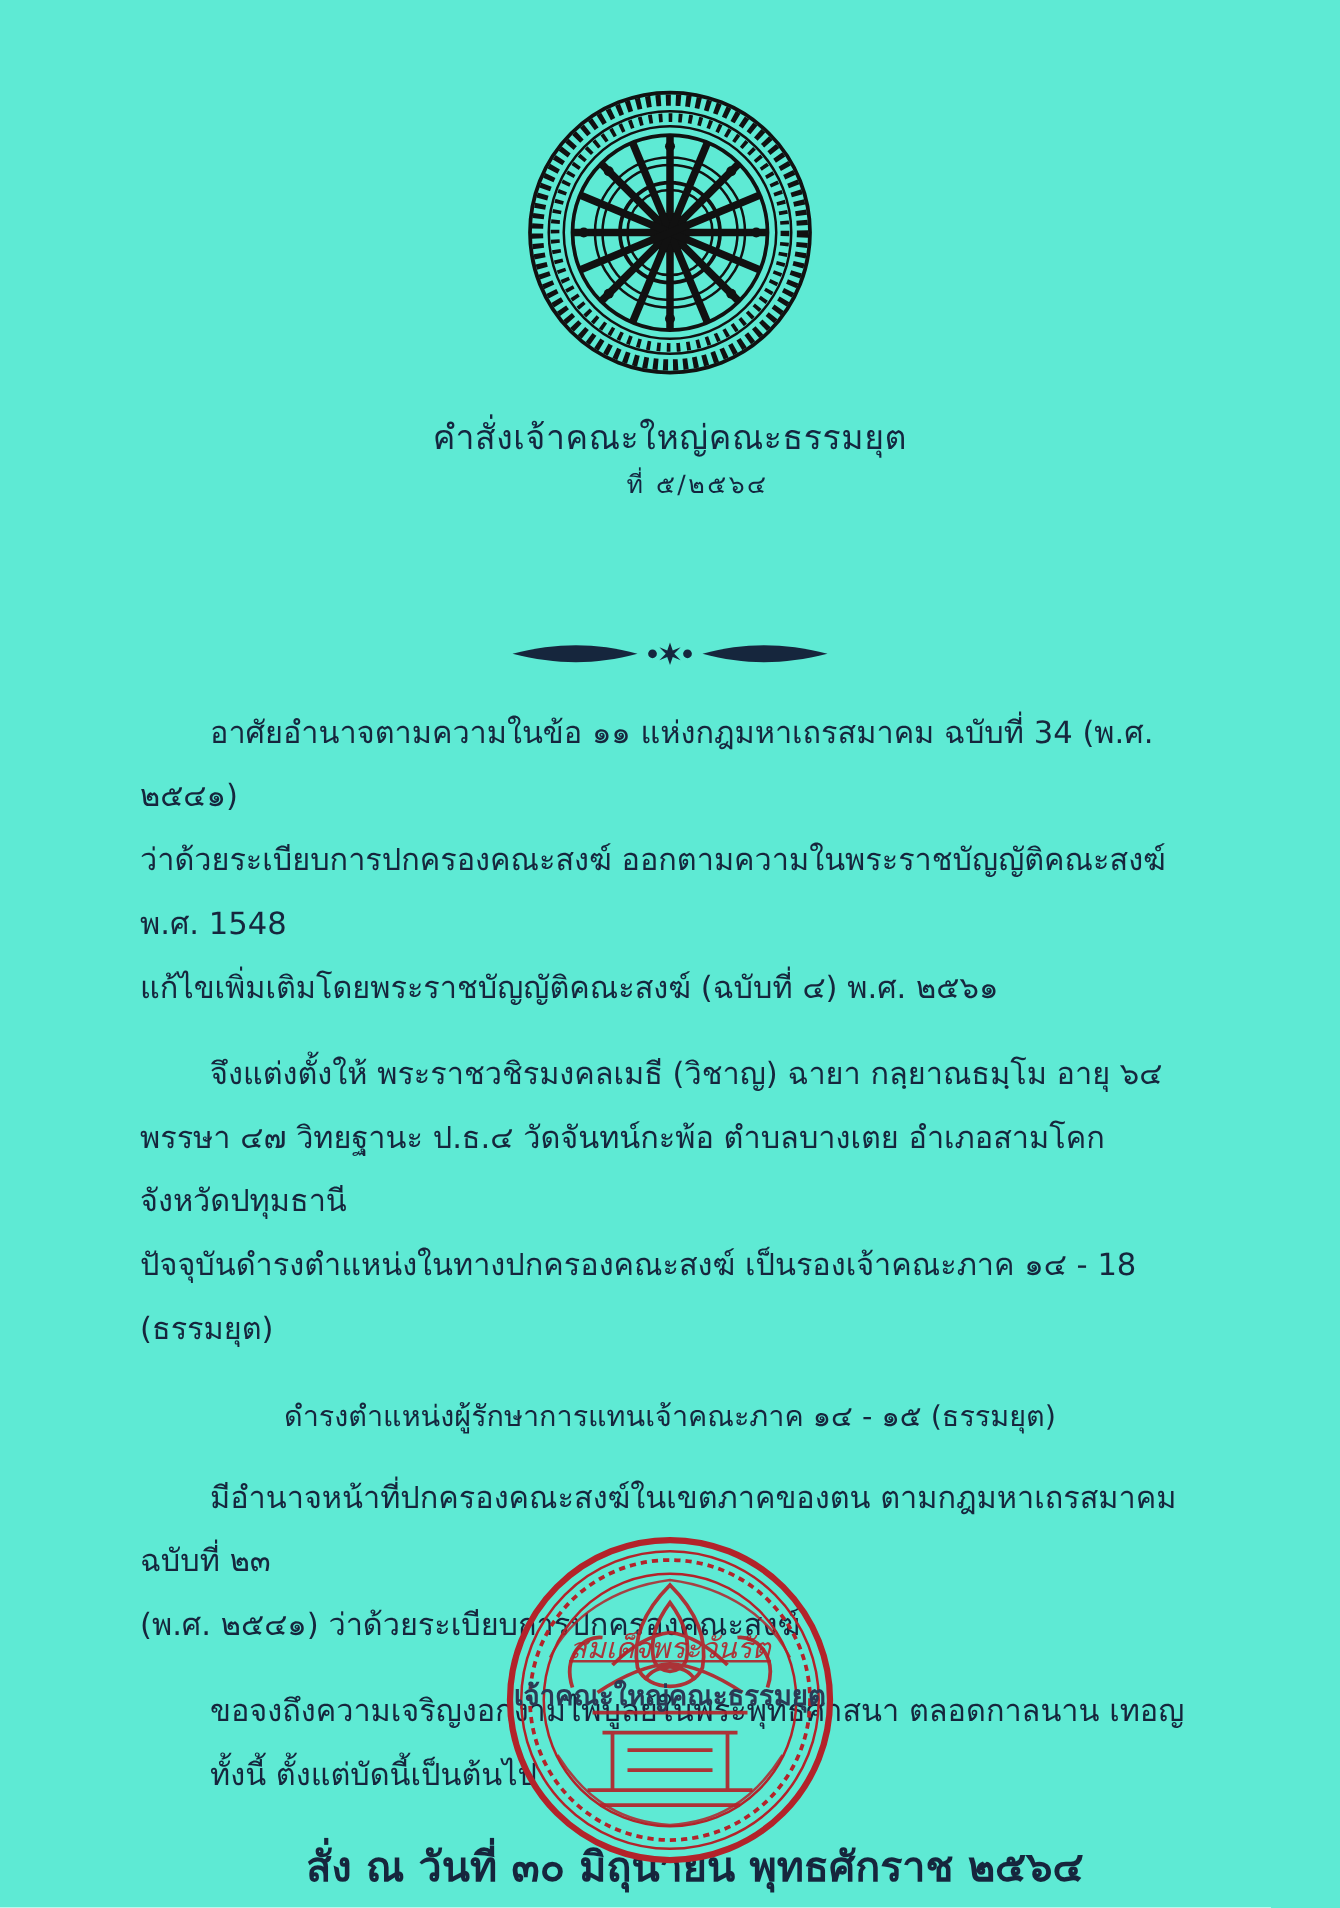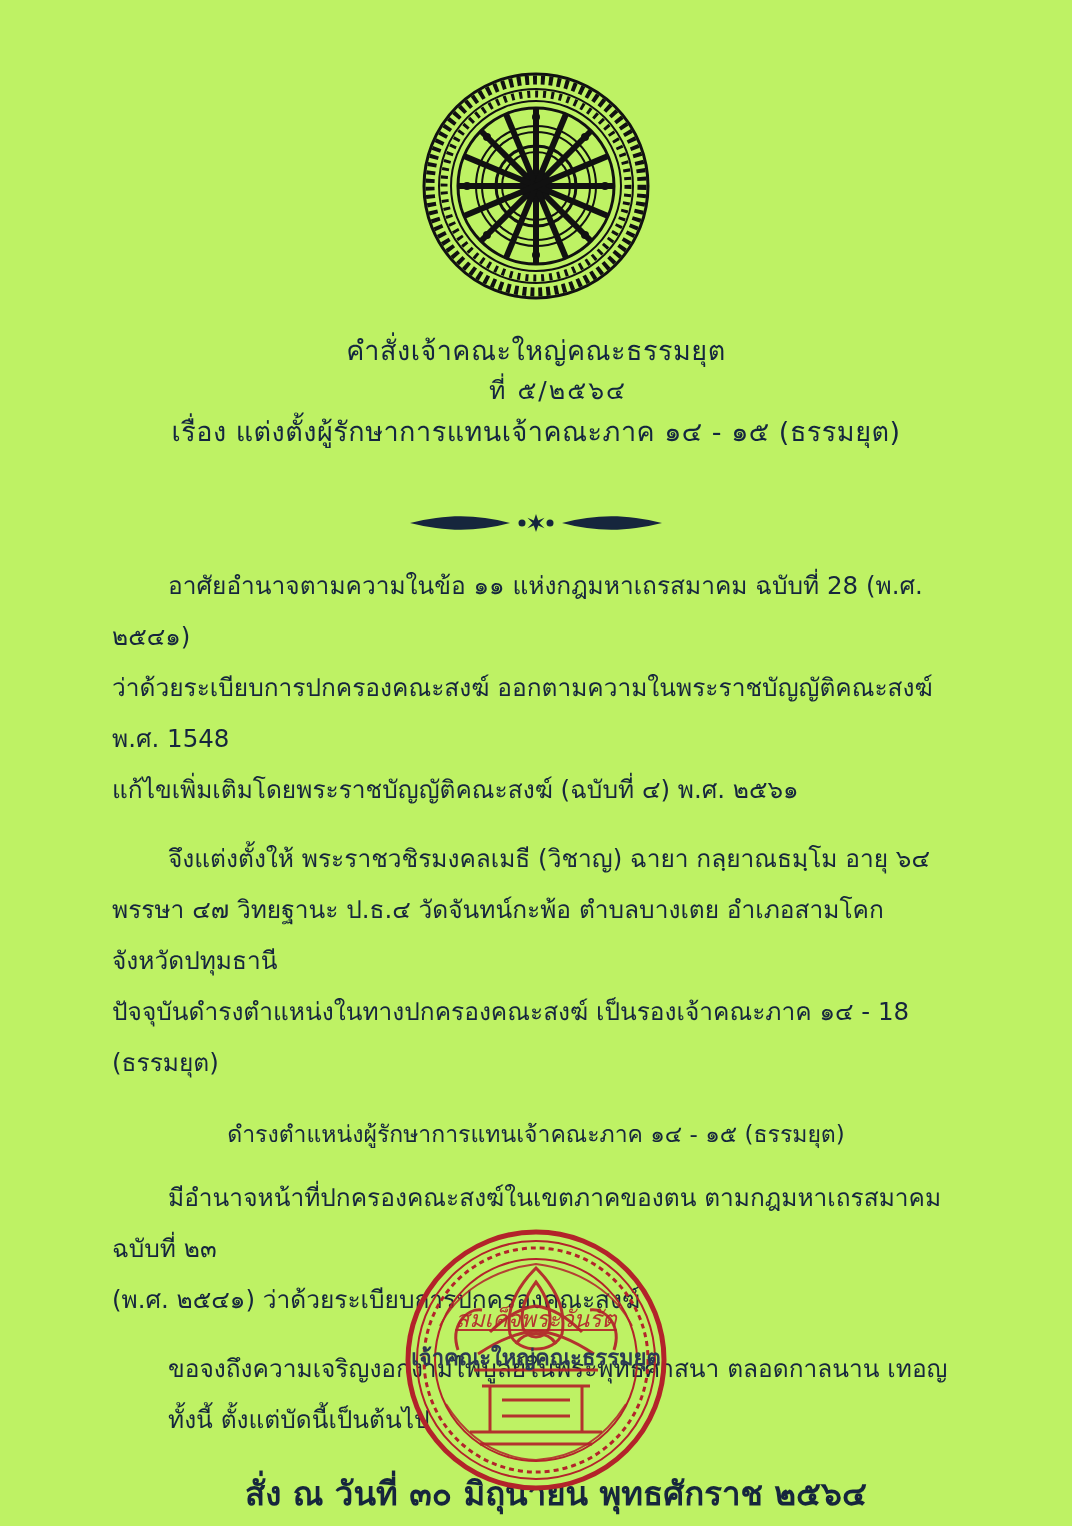--- a/index.html
+++ b/index.html
@@ -14,21 +14,21 @@
     position: relative;
     font-family: "DejaVu Sans", "Liberation Sans", sans-serif;
     color: #1b1b1b;
     overflow: hidden;
   }
 
   .page {
     position: relative;
     width: 1072px;
     height: 1526px;
-    background: #bef264;
+    background: #5eead4;
   }
 
   
   .emblem {
     position: absolute;
     left: 0;
     right: 0;
     top: 72px;
     display: flex;
     justify-content: center;
@@ -47,21 +47,21 @@
   }
   .heading .line {
     display: block;
     color: #14263f;
     font-size: 27px;
     line-height: 1.55;
     letter-spacing: 0.5px;
     white-space: nowrap;
   }
   .heading .line-title { font-size: 27px; }
-  .heading .line-number { font-size: 25px; letter-spacing: 2px; padding-left: 44px; }
+  .heading .line-number { font-size: 20px; letter-spacing: 2px; padding-left: 44px; }
   .heading .line-subject { font-size: 27px; }
 
   
   .divider {
     position: absolute;
     left: 0;
     right: 0;
     top: 512px;
     display: flex;
     justify-content: center;
@@ -193,37 +193,36 @@
           <circle cx="-49" cy="49" r="4"></circle>
           <circle cx="49" cy="-49" r="4"></circle>
         </g>
       </g>
     </svg>
   </div>
 
   <div class="heading">
     <span class="line line-title">คำสั่งเจ้าคณะใหญ่คณะธรรมยุต</span>
     <span class="line line-number">ที่  ๕/๒๕๖๔</span>
-    <span class="line line-subject">เรื่อง  แต่งตั้งผู้รักษาการแทนเจ้าคณะภาค ๑๔ - ๑๕ (ธรรมยุต)</span>
   </div>
 
   <div class="divider">
     <svg width="260" height="22" viewBox="0 0 260 22" aria-hidden="true">
       <path d="M4 11 C40 2, 70 2, 104 11 C70 20, 40 20, 4 11 Z" fill="#16263d"></path>
       <path d="M256 11 C220 2, 190 2, 156 11 C190 20, 220 20, 256 11 Z" fill="#16263d"></path>
       <circle cx="116" cy="11" r="3.5" fill="#16263d"></circle>
       <circle cx="144" cy="11" r="3.5" fill="#16263d"></circle>
       <g fill="#16263d" transform="translate(130,11)">
         <path d="M0 -9 L2.2 -2.6 L8.5 -5.2 L3.4 0 L8.5 5.2 L2.2 2.6 L0 9 L-2.2 2.6 L-8.5 5.2 L-3.4 0 L-8.5 -5.2 L-2.2 -2.6 Z"></path>
       </g>
     </svg>
   </div>
 
   <div class="body-text">
-    <p class="para indent tight">อาศัยอำนาจตามความในข้อ ๑๑ แห่งกฎมหาเถรสมาคม ฉบับที่ 28 (พ.ศ. ๒๕๔๑)</p>
+    <p class="para indent tight">อาศัยอำนาจตามความในข้อ ๑๑ แห่งกฎมหาเถรสมาคม ฉบับที่ 34 (พ.ศ. ๒๕๔๑)</p>
     <p class="para tight">ว่าด้วยระเบียบการปกครองคณะสงฆ์ ออกตามความในพระราชบัญญัติคณะสงฆ์ พ.ศ. 1548</p>
     <p class="para tight">แก้ไขเพิ่มเติมโดยพระราชบัญญัติคณะสงฆ์ (ฉบับที่ ๔) พ.ศ. ๒๕๖๑</p>
 
     <p class="para indent tight gap-top">จึงแต่งตั้งให้ พระราชวชิรมงคลเมธี (วิชาญ) ฉายา กลฺยาณธมฺโม อายุ ๖๔</p>
     <p class="para tight">พรรษา ๔๗ วิทยฐานะ ป.ธ.๔ วัดจันทน์กะพ้อ ตำบลบางเตย อำเภอสามโคก จังหวัดปทุมธานี</p>
     <p class="para tight">ปัจจุบันดำรงตำแหน่งในทางปกครองคณะสงฆ์ เป็นรองเจ้าคณะภาค ๑๔ - 18 (ธรรมยุต)</p>
 
     <p class="para-position">ดำรงตำแหน่งผู้รักษาการแทนเจ้าคณะภาค ๑๔ - ๑๕ (ธรรมยุต)</p>
 
     <p class="para indent tight">มีอำนาจหน้าที่ปกครองคณะสงฆ์ในเขตภาคของตน ตามกฎมหาเถรสมาคม ฉบับที่ ๒๓</p>

